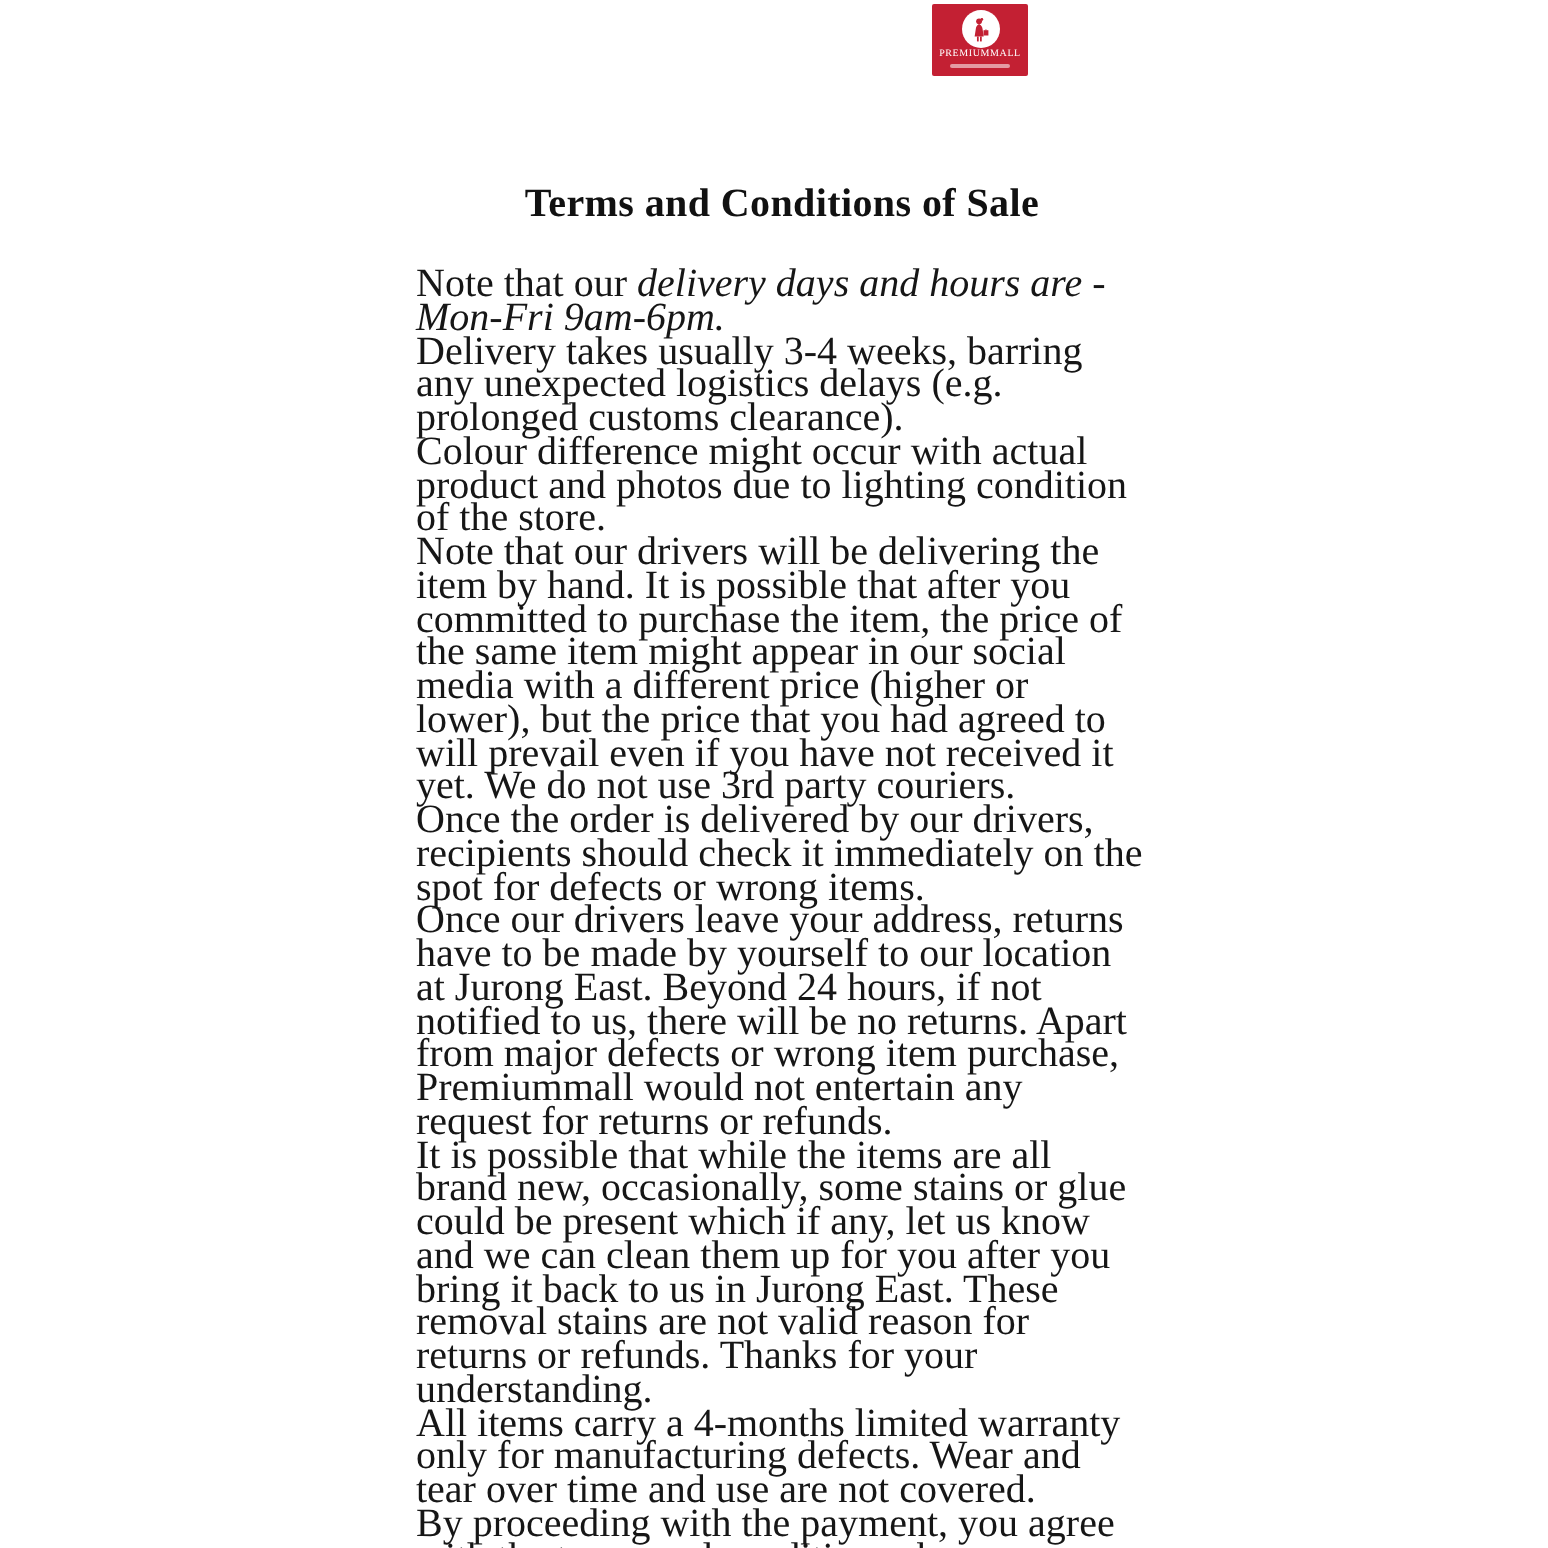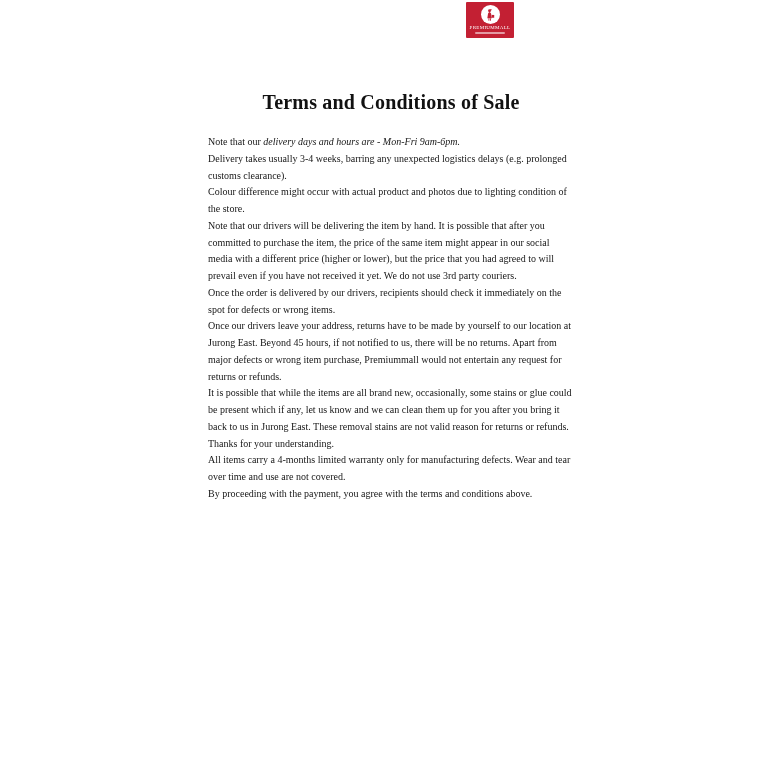--- a/index.html
+++ b/index.html
@@ -73,21 +73,21 @@
     margin: 0 0 21px 0;
     font-size: 20px;
     line-height: 22px;
     font-weight: bold;
     text-align: center;
     color: #111111;
     letter-spacing: 0.2px;
   }
   .doc-body p {
     margin: 0;
-    font-size: 10px;
+    font-size: 20px;
     line-height: 16.75px;
     white-space: pre-wrap;
     color: #161616;
   }
   .doc-body p .it {
     font-style: italic;
   }
 </style>
 </head>
 <body>
@@ -113,20 +113,20 @@
   </div>
 
   <div class="doc-column">
     <h1 class="doc-title">Terms and Conditions of Sale</h1>
     <div class="doc-body">
         <p><span>Note that our </span><span class="it">delivery days and hours are - Mon-Fri 9am-6pm.</span></p>
         <p><span>Delivery takes usually 3-4 weeks, barring any unexpected logistics delays (e.g. prolonged customs clearance).</span></p>
         <p><span>Colour difference might occur with actual product and photos due to lighting condition of the store.</span></p>
         <p><span>Note that our drivers will be delivering the item by hand. It is possible that after you committed to purchase the item, the price of the same item might appear in our social media with a different price (higher or lower), but the price that you had agreed to will prevail even if you have not received it yet. We do not use 3rd party couriers.</span></p>
         <p><span>Once the order is delivered by our drivers, recipients should check it immediately on the spot for defects or wrong items.</span></p>
-        <p><span>Once our drivers leave your address, returns have to be made by yourself to our location at Jurong East. Beyond 45 hours, if not notified to us, there will be no returns. Apart from major defects or wrong item purchase, Premiummall would not entertain any request for returns or refunds.</span></p>
+        <p><span>Once our drivers leave your address, returns have to be made by yourself to our location at Jurong East. Beyond 24 hours, if not notified to us, there will be no returns. Apart from major defects or wrong item purchase, Premiummall would not entertain any request for returns or refunds.</span></p>
         <p><span>It is possible that while the items are all brand new, occasionally, some stains or glue could be present which if any, let us know and we can clean them up for you after you bring it back to us in Jurong East. These removal stains are not valid reason for returns or refunds. Thanks for your understanding.</span></p>
         <p><span>All items carry a 4-months limited warranty only for manufacturing defects. Wear and tear over time and use are not covered.</span></p>
         <p><span>By proceeding with the payment, you agree with the terms and conditions above.</span></p>
       </div>
   </div>
 
 </div>
 
 </body></html>

